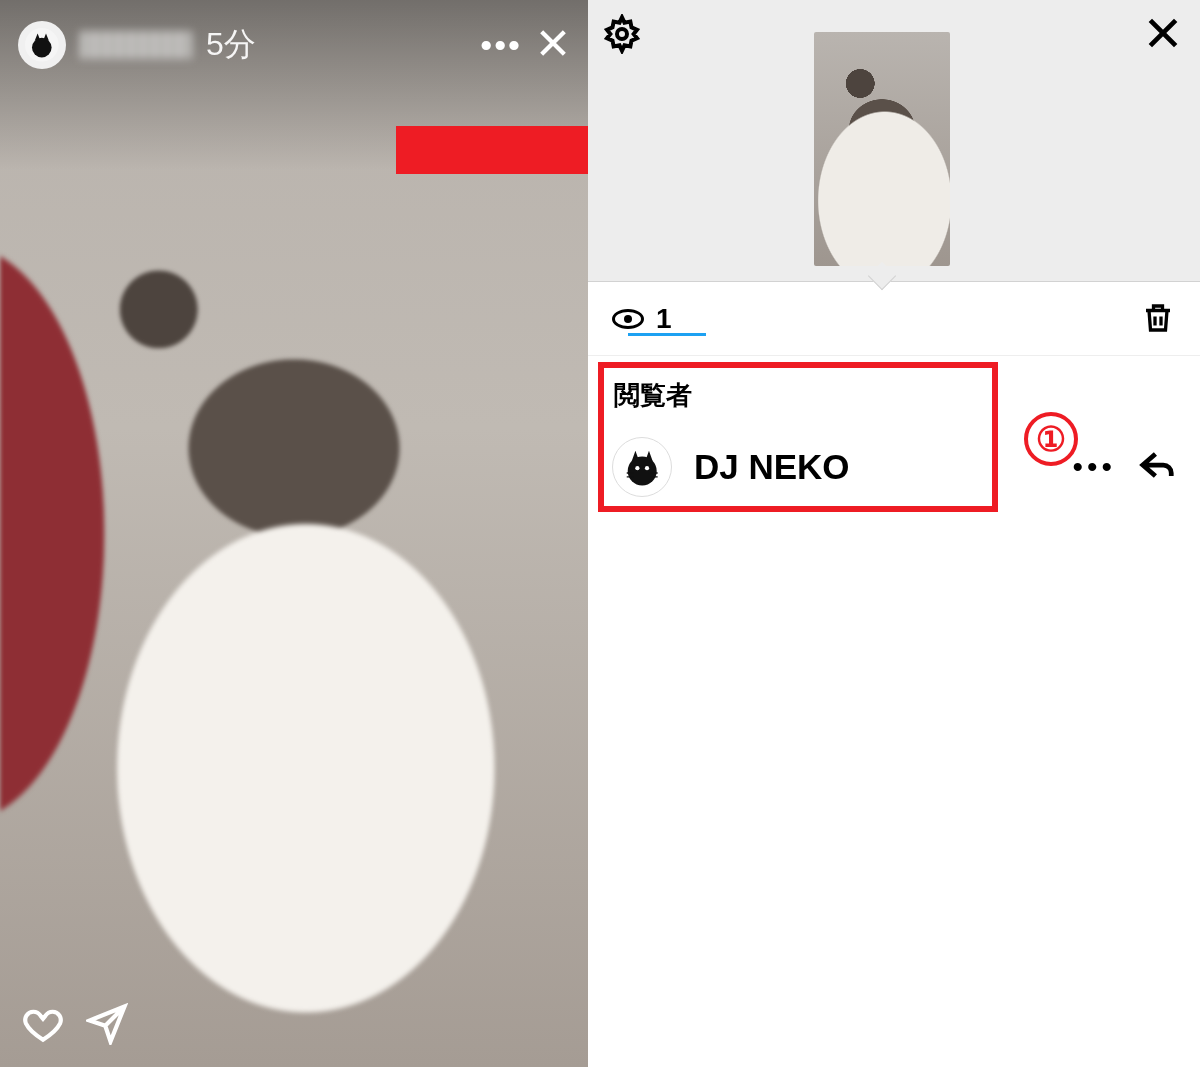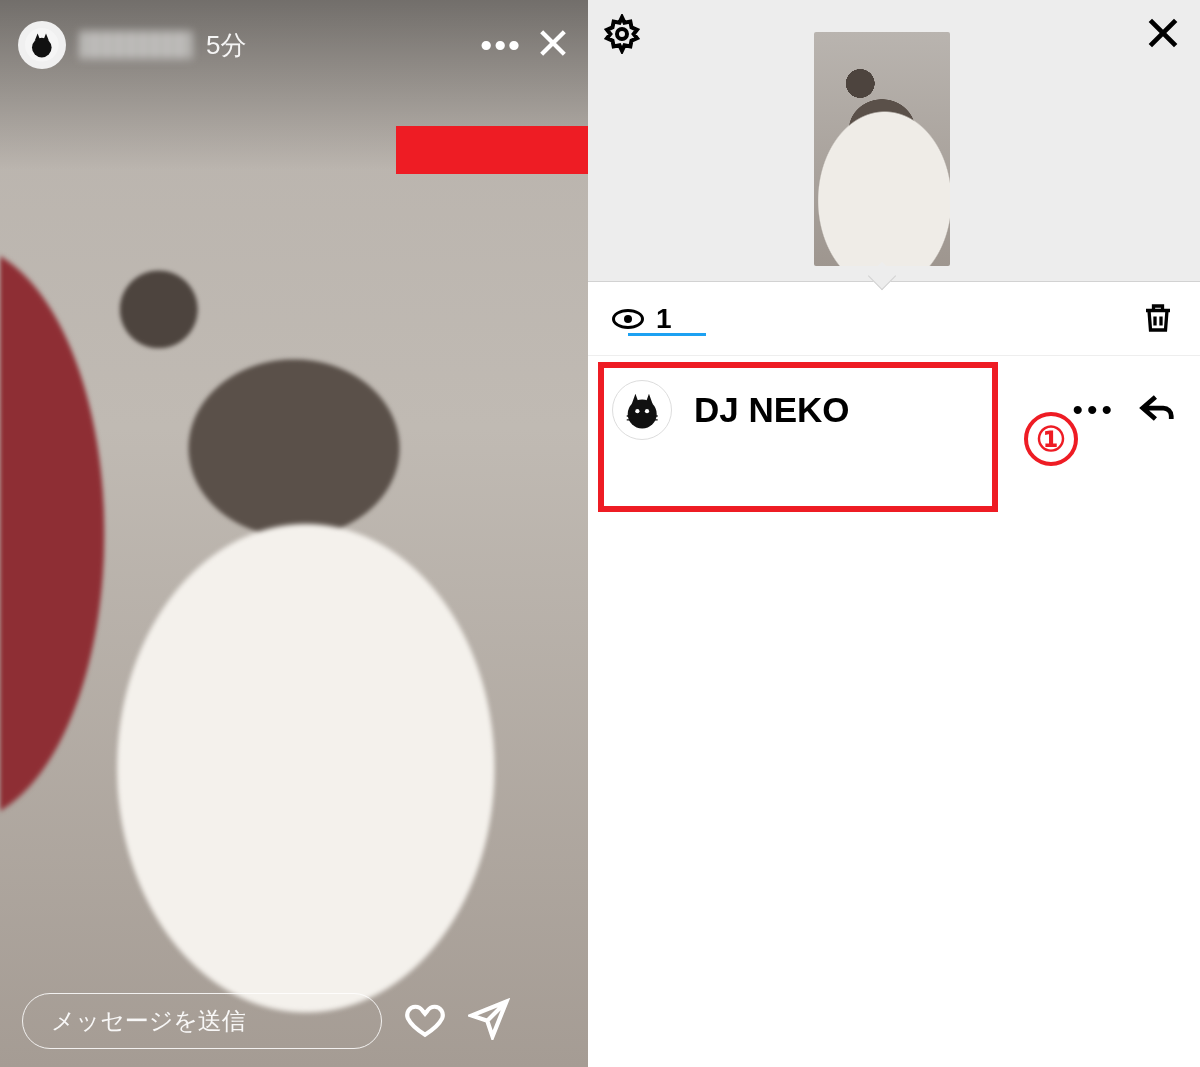--- a/index.html
+++ b/index.html
@@ -25,21 +25,21 @@
       radial-gradient(ellipse 70px 70px at 27% 29%, #4d443e 0%, #4d443e 55%, transparent 56%);
     filter: blur(2px);
   }
 
   .story-header { position: absolute; left: 0; right: 0; top: 10px; height: 70px; display:flex; align-items:center; padding:0 18px; gap:14px; }
   .avatar { width: 48px; height: 48px; border-radius: 50%; background:#f0f0f0; display:flex; align-items:center; justify-content:center; overflow:hidden; }
   .avatar svg{ width:70%; height:70%; }
   .username-blur { width: 112px; height: 28px; border-radius:2px;
     background: repeating-linear-gradient(90deg, #c9c8c6 0 6px, #adaba8 6px 12px);
     filter: blur(4px); }
-  .story-time { color: rgba(255,255,255,0.92); font-size: 26px; }
+  .story-time { color: rgba(255,255,255,0.92); font-size: 32px; }
   .header-spacer{ flex:1; }
   .story-more-icon { color:#fff; font-size:34px; letter-spacing:2px; cursor:pointer; }
   .story-close-icon{ color:#fff; cursor:pointer; }
   .story-close-icon svg{ width:34px; height:34px; stroke:#fff; stroke-width:3; }
 
   .story-footer { position:absolute; left:0; right:0; bottom:18px; display:flex; align-items:center; gap:22px; padding:0 22px; }
   .reply-pill { flex:none; width:360px; height:56px; border-radius:28px; border:1.5px solid rgba(255,255,255,0.85); color:rgba(255,255,255,0.92); display:flex; align-items:center; padding:0 28px; font-size:24px; cursor:text; }
   .footer-icon{ color:#fff; cursor:pointer; }
   .footer-icon svg{ width:42px; height:42px; stroke:#fff; fill:none; stroke-width:2.4; }
 
@@ -110,23 +110,20 @@
     <div class="header-spacer"></div>
     <span class="story-more-icon">•••</span>
     <span class="story-close-icon">
       <svg viewBox="0 0 24 24">
           <path d="M4 4 L20 20 M20 4 L4 20" fill="none"></path>
         </svg>
     </span>
   </div>
 
   <div class="story-footer">
-    <div class="reply-pill">
-      <span>メッセージを送信</span>
-    </div>
     <span class="footer-icon">
       <svg viewBox="0 0 24 24">
           <path d="M12 21s-7.5-4.7-9.7-9.2C.9 8.6 3 5 6.5 5c2 0 3.4 1.2 4.2 2.4L12 9l1.3-1.6C14.1 6.2 15.5 5 17.5 5 21 5 23.1 8.6 21.7 11.8 19.5 16.3 12 21 12 21z"></path>
         </svg>
     </span>
     <span class="footer-icon">
       <svg viewBox="0 0 24 24">
           <path d="M22 2 L2 10 L11 13 L14 22 Z M11 13 L22 2"></path>
         </svg>
     </span>
@@ -171,20 +168,21 @@
       <svg viewBox="0 0 24 24">
           <path d="M4 7h16M9 7V4h6v3M6 7l1 13h10l1-13M10 11v6M14 11v6"></path>
         </svg>
     </span>
   </div>
 
   <div class="viewers-block">
     <div class="red-box"></div>
     <div class="circled-annot">①</div>
 
+    <div class="viewers-heading">閲覧者</div>
 
     <div class="viewer-row">
       <div class="viewer-avatar">
         <svg viewBox="0 0 48 48">
           <circle cx="24" cy="24" r="24" fill="#fff"></circle>
           <path d="M13 18 L17 7 L21 18 Z M35 18 L31 7 L27 18 Z" fill="#111"></path>
           <circle cx="24" cy="28" r="15" fill="#111"></circle>
           <circle cx="19" cy="25" r="2.2" fill="#fff"></circle>
           <circle cx="29" cy="25" r="2.2" fill="#fff"></circle>
           <path d="M8 30h7M8 34h7M40 30h-7M40 34h-7" stroke="#111" stroke-width="1.5"></path>

